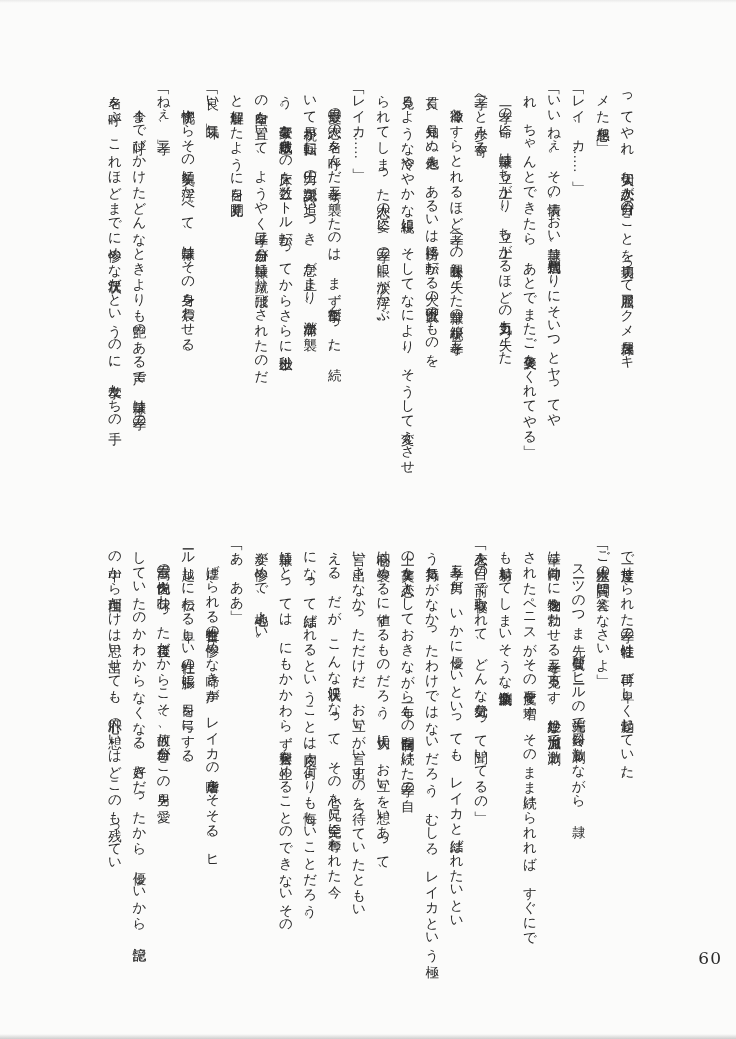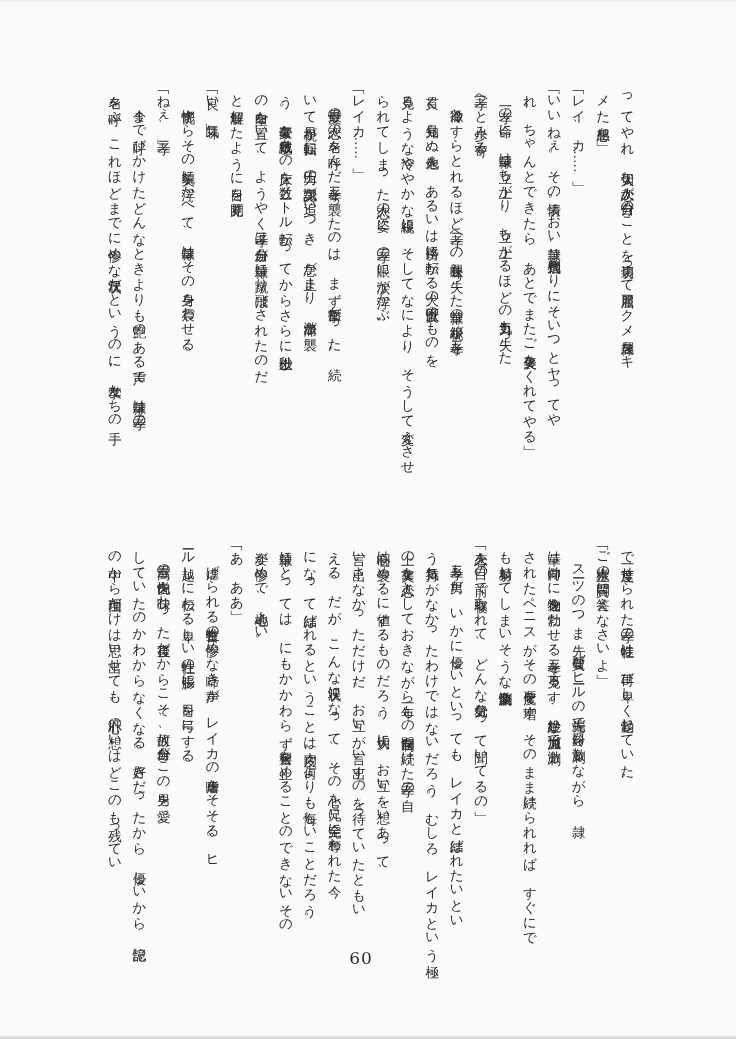--- a/index.html
+++ b/index.html
@@ -47,21 +47,21 @@
     line-height: 24.4px;
     white-space: nowrap;
     margin: 0;
   }
 
   .page-number {
     position: absolute;
     top: 948px;
     left: 0;
     right: 14px;            
-    text-align: center;
+    text-align: right;
     font-size: 17px;
     color: #2b2b2b;
     letter-spacing: 1px;
   }
 </style>
 </head>
 <body>
 
 <div class="text-block top">
     <div class="tline">ってやれ。大切な恋人が自分のことを裏切って屈服アクメ隷属をキ</div>

